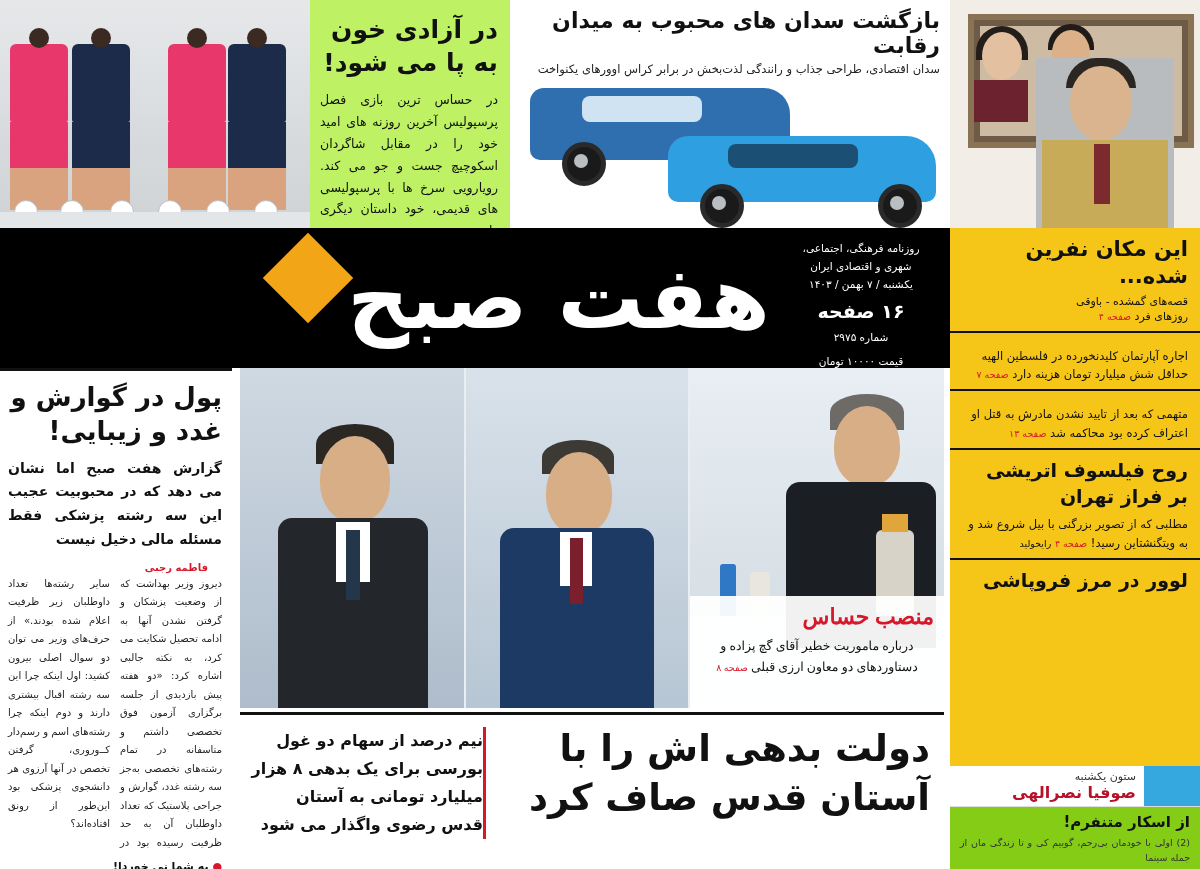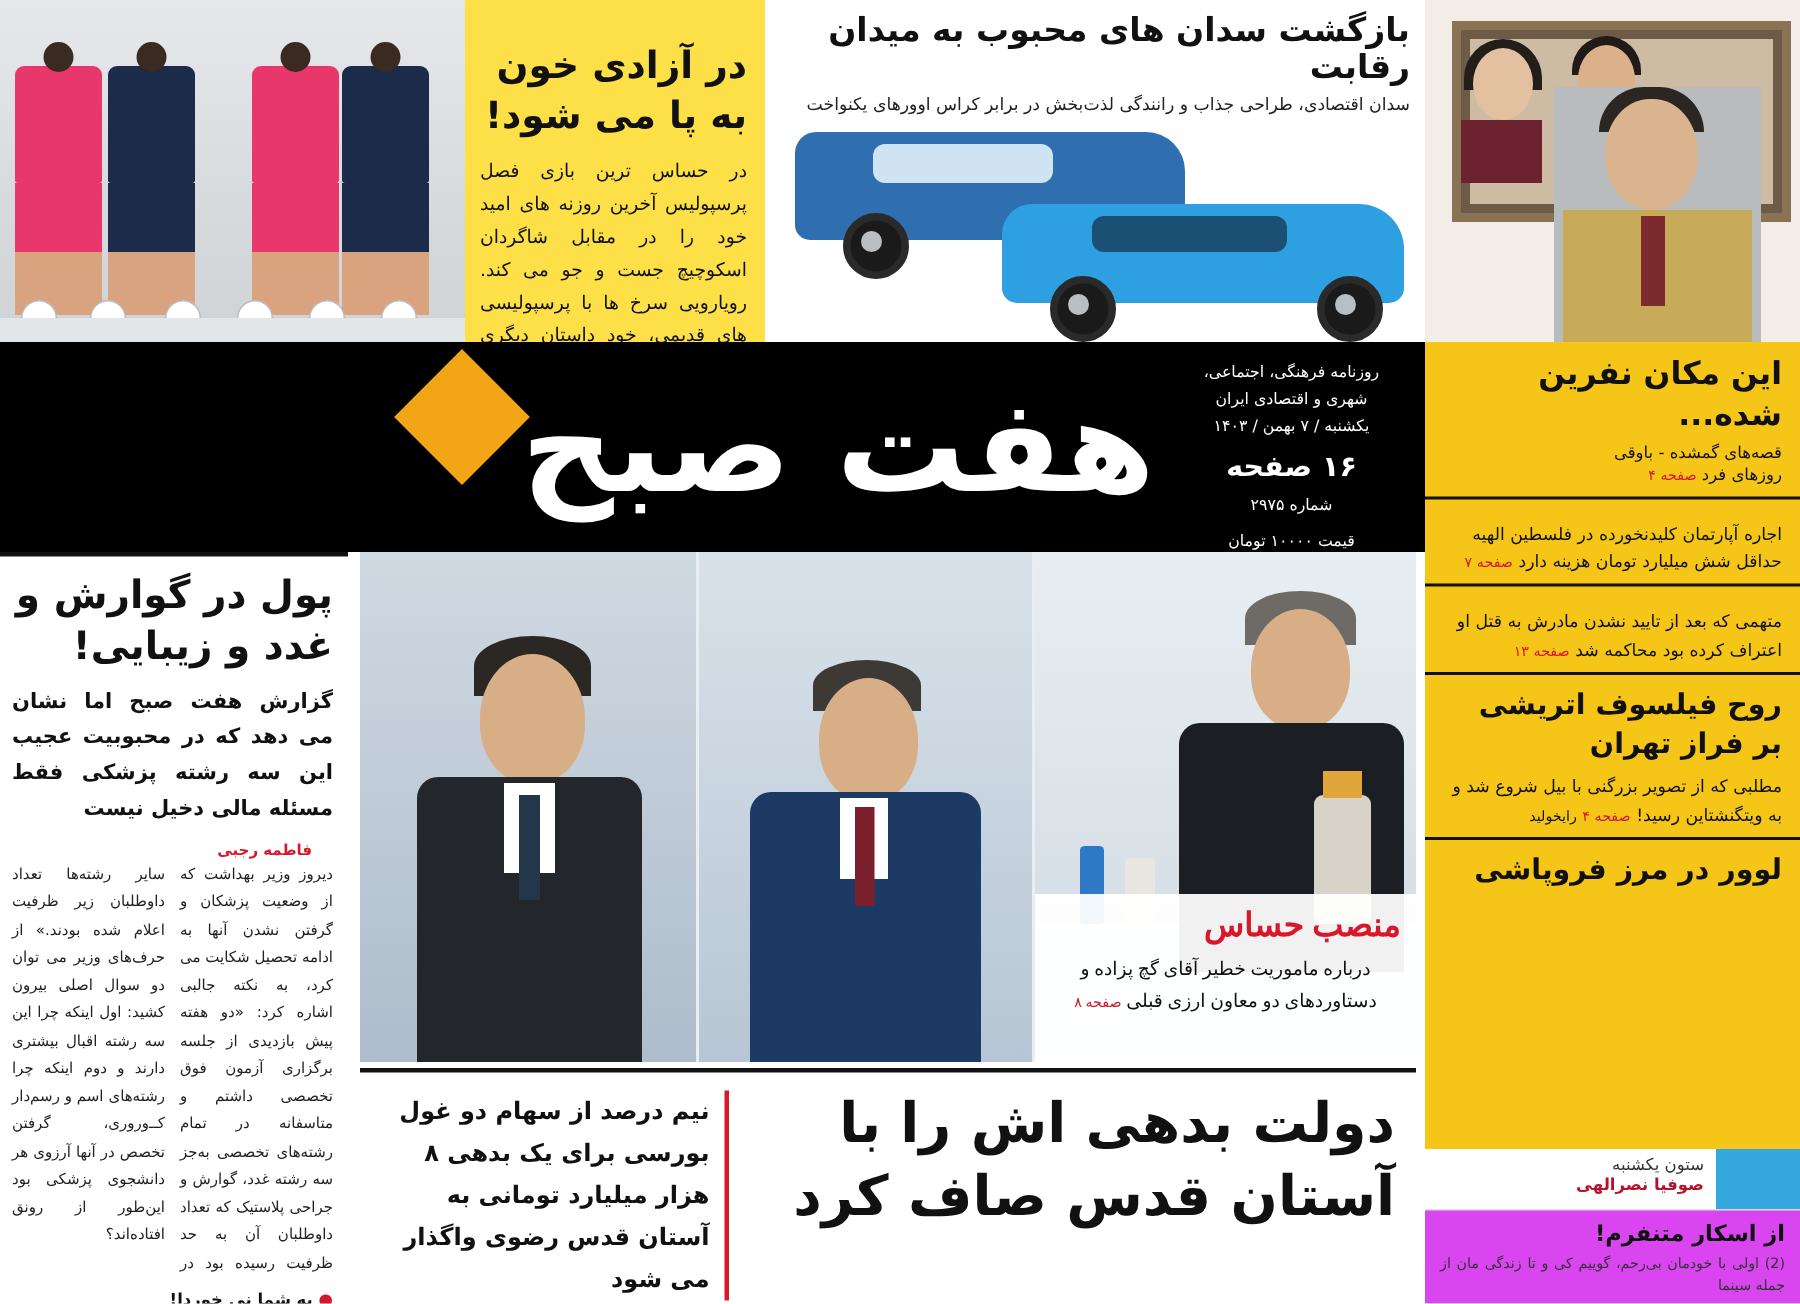--- a/index.html
+++ b/index.html
@@ -12,21 +12,21 @@
   
   #top-strip{left:0;top:0;width:1200px;height:228px;background:#fff;}
   #photo-players{position:absolute;left:0;top:0;width:310px;height:228px;overflow:hidden;
       background:linear-gradient(180deg,#e6e8ea 0%,#d7dadd 62%,#cfd3d6 100%);}
   .pl{position:absolute;bottom:18px;border-radius:6px 6px 0 0;}
   .pl .head{position:absolute;top:-16px;left:50%;transform:translateX(-50%);width:20px;height:20px;border-radius:50%;background:#3a2a22;}
   .pl .torso{width:100%;height:78px;background:#e8376b;border-radius:6px 6px 2px 2px;}
   .pl .shorts{width:100%;height:46px;background:#e8376b;}
   .pl .legs{width:100%;height:42px;background:#d8a37e;}
   .ball{position:absolute;bottom:4px;width:22px;height:22px;border-radius:50%;background:#fff;border:1px solid #bbb;}
-  #title-freedom{left:310px;top:0;width:200px;height:292px;background:#fde047;padding:28px 12px 0 10px;}
+  #title-freedom{left:310px;top:0;width:200px;height:292px;background:#bef264;padding:14px 12px 0 10px;}
   #title-freedom .h{font-size:25px;font-weight:bold;color:#111;text-align:right;line-height:1.3;}
   #title-freedom .b{font-size:12.5px;color:#111;text-align:justify;margin-top:10px;line-height:1.75;}
   #title-freedom .pg{color:#e0202a;font-size:10px;}
   #cars-block{left:510px;top:0;width:440px;height:228px;background:#fff;}
   #cars-block .h{font-size:22px;font-weight:bold;text-align:right;padding:8px 10px 0 10px;color:#111;}
   #cars-block .s{font-size:11.5px;text-align:right;padding:4px 10px 0 10px;color:#222;}
   #cars-art{position:absolute;left:0;top:78px;width:440px;height:150px;background:#fff;overflow:hidden;}
   .car{position:absolute;border-radius:14px 26px 10px 10px;}
   .car .glass{position:absolute;background:#cfe3f2;border-radius:8px;}
   .wheel{position:absolute;width:34px;height:34px;border-radius:50%;background:#1a1a1a;border:5px solid #2a2a2a;}
@@ -61,26 +61,26 @@
   #hat-line{position:absolute;left:0;top:200px;width:310px;height:26px;font-size:10px;letter-spacing:6px;color:#555;padding:0 6px;}
   #sobh-line{position:absolute;left:330px;top:200px;width:470px;height:26px;font-size:10px;letter-spacing:6px;color:#555;text-align:center;}
 
   
   #right-col{left:950px;top:228px;width:250px;height:641px;background:#f5c518;}
   .yc{padding:8px 12px 6px 12px;border-bottom:2px solid #111;}
   .yc .h{font-size:19px;font-weight:bold;color:#111;text-align:right;line-height:1.35;}
   .yc .s{font-size:11.5px;color:#111;text-align:right;margin-top:6px;line-height:1.6;}
   .yc .pg{color:#d7182a;font-size:9.5px;}
   #right-photo-cap{background:#f5c518;padding:8px 12px;text-align:right;}
-  #bottom-right-box{position:absolute;left:950px;top:766px;width:250px;height:103px;background:#d946ef;}
+  #bottom-right-box{position:absolute;left:950px;top:766px;width:250px;height:103px;background:#84cc16;}
   #brb-head{height:40px;background:#fff;display:flex;}
   #brb-head .bar{width:56px;height:40px;background:#35a8e0;}
   #brb-head .t{flex:1;text-align:right;padding:4px 8px 0 0;}
   #brb-head .t .a{font-size:11px;color:#333;}
-  #brb-head .t .b{font-size:11px;color:#b6132a;font-weight:bold;}
+  #brb-head .t .b{font-size:16px;color:#b6132a;font-weight:bold;}
   #brb-body{border-top:1px solid #ddd;padding:6px 10px;}
   #brb-body .h{font-size:15px;font-weight:bold;color:#111;text-align:right;}
   #brb-body .p{font-size:9.5px;color:#333;text-align:justify;margin-top:4px;line-height:1.6;}
 
   
   #left-col{left:0;top:368px;width:232px;height:501px;background:#fff;border-top:3px solid #111;}
   #left-col .h{font-size:26px;font-weight:bold;color:#111;text-align:right;padding:10px 10px 0 8px;line-height:1.3;}
   #left-col .s{font-size:14px;color:#111;text-align:justify;padding:8px 10px 0 8px;line-height:1.7;font-weight:bold;}
   #left-col .byline{margin:10px 24px 0 8px;font-size:10px;color:#d7182a;font-weight:bold;text-align:right;}
   #left-col .body{font-size:10px;color:#222;text-align:justify;padding:2px 10px 0 8px;line-height:1.85;columns:2;column-gap:10px;}
@@ -102,21 +102,21 @@
   #p3 .desk{position:absolute;left:0;bottom:0;width:254px;height:92px;background:#e9f0f4;border-top:2px solid #cdd8de;}
   #p3 .bottle{position:absolute;bottom:92px;border-radius:3px;}
   #caption-box{position:absolute;left:450px;top:228px;width:254px;height:112px;background:rgba(255,255,255,0.94);padding:8px 10px;box-sizing:border-box;}
   #caption-box .h{font-size:22px;font-weight:bold;color:#d7182a;text-align:right;}
   #caption-box .s{font-size:12.5px;color:#111;text-align:center;margin-top:6px;line-height:1.65;}
   #caption-box .pg{color:#d7182a;font-size:9.5px;}
 
   
   #bottom-center{left:240px;top:712px;width:704px;height:157px;background:#fff;border-top:3px solid #111;}
   #bc-head{position:absolute;right:14px;top:10px;width:430px;text-align:right;font-size:37px;font-weight:bold;color:#111;line-height:1.32;}
-  #bc-side{position:absolute;left:10px;top:12px;width:236px;text-align:right;font-size:16px;font-weight:bold;color:#111;line-height:1.75;border-left:0;border-right:3px solid #d7182a;padding-right:10px;box-sizing:border-box;}
+  #bc-side{position:absolute;left:10px;top:12px;width:236px;text-align:right;font-size:16px;font-weight:bold;color:#111;line-height:1.75;border-left:0;border-right:3px solid #d7182a;box-sizing:border-box;}
 </style>
 </head>
 <body>
 
 <div class="page">
 
   <div class="blk" id="top-strip">
 
     <div id="photo-players">
       <div class="pl" style="left:10px;width:58px;">

